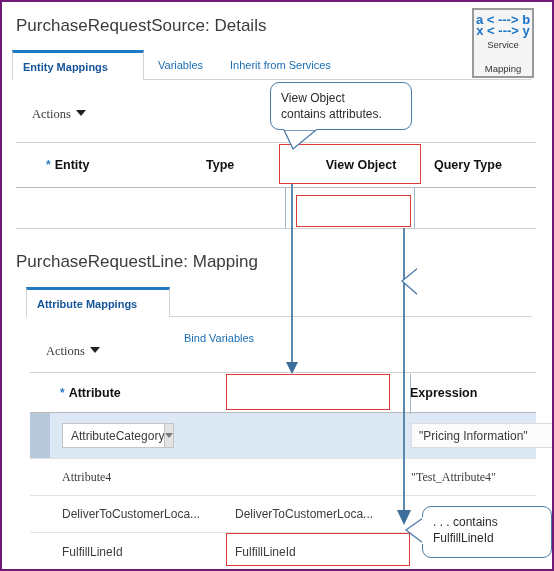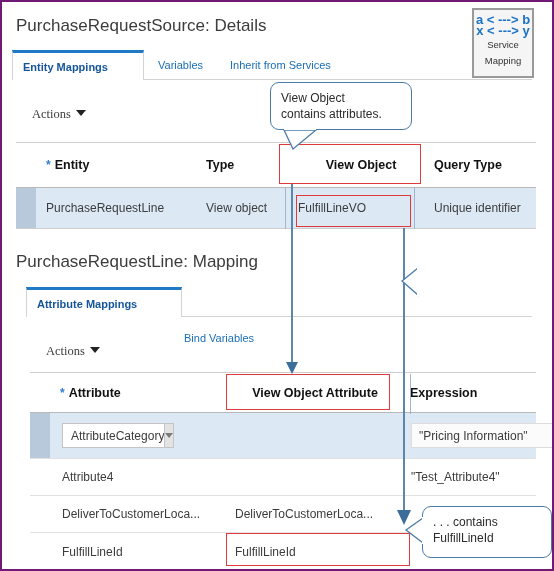--- a/index.html
+++ b/index.html
@@ -252,21 +252,21 @@
 <body>
 
 <div id="screen">
 
   <div class="page-title" style="left:14px; top:14px;">PurchaseRequestSource: Details</div>
 
   <div class="sm-badge">
     <div class="sm-line">a &lt; ---&gt; b</div>
     <div class="sm-line">x &lt; ---&gt; y</div>
     <div class="sm-label">Service</div>
-    <div class="sm-label" style="margin-top:4px;">Mapping</div>
+    <div class="sm-label" style="margin-top:12px;">Mapping</div>
   </div>
 
   <div class="tabstrip" style="left:10px; top:48px; width:520px;">
     <div class="tab-underline" style="left:0; top:29px; width:520px;"></div>
     <div class="tab active" style="left:0px; width:132px;">Entity Mappings</div>
     <div class="tab" style="left:136px;">Variables</div>
     <div class="tab" style="left:208px;">Inherit from Services</div>
   </div>
 
   <div class="actions" style="left:30px; top:105px;">
@@ -278,72 +278,64 @@
     <div class="tbl-row hdr-row" style="height:45px;">
       <div class="cell hdr" style="left:30px; width:145px;">
         <span class="req-star">*</span>
         <span>Entity</span>
       </div>
       <div class="cell hdr" style="left:190px; width:80px;">Type</div>
       <div class="cell hdr" style="left:275px; width:140px; justify-content:center;">View Object</div>
       <div class="cell hdr" style="left:418px; width:110px;">Query Type</div>
     </div>
 
-    <div class="tbl-row row-sel" style="height:40px;">
-      <div class="rowmarker"></div>
-      <div class="cell" style="left:30px; width:150px;">PurchaseRequestLine</div>
-      <div class="cell" style="left:190px; width:82px;">View object</div>
-      <div class="cell" style="left:282px; width:130px;">FulfillLineVO</div>
-      <div class="cell" style="left:418px; width:110px;">Unique identifier</div>
-    </div>
   </div>
 
   <div class="colsep" style="left:283px; top:185px; height:42px;"></div>
   <div class="colsep" style="left:412px; top:185px; height:42px;"></div>
 
   <div class="redbox" style="left:277px; top:142px; width:142px; height:40px;"></div>
 
   <div class="redbox" style="left:294px; top:193px; width:115px; height:32px;"></div>
 
   <div class="page-title" style="left:14px; top:250px;">PurchaseRequestLine: Mapping</div>
 
   <div class="tabstrip" style="left:24px; top:285px; width:506px;">
     <div class="tab-underline" style="left:0; top:29px; width:506px;"></div>
-    <div class="tab active" style="left:0px; width:156px;">Attribute Mappings</div>
+    <div class="tab active" style="left:0px; width:144px;">Attribute Mappings</div>
     <div class="tab" style="left:148px;margin-top:36px;">Bind Variables</div>
   </div>
 
   <div class="actions" style="left:44px; top:342px;">
     <span>Actions</span><span class="caret"></span>
   </div>
 
   <div class="tbl" style="left:28px; top:370px; width:506px; height:197px;">
 
     <div class="tbl-row hdr-row" style="height:40px;">
       <div class="cell hdr" style="left:30px; width:170px;">
         <span class="req-star">*</span>
         <span>Attribute</span>
       </div>
-      <div class="cell hdr" style="left:200px; width:170px; justify-content:center;">View Object Attribute</div>
       <div class="cell hdr" style="left:380px; width:120px;">Expression</div>
     </div>
 
     <div class="tbl-row row-sel" style="height:45px;">
       <div class="rowmarker"></div>
       <div class="dd" style="left:32px; top:10px; width:112px;">
         <div class="dd-text">AttributeCategory</div>
         <div class="dd-btn">
           <span class="dd-chev"></span>
         </div>
       </div>
       <div class="cell" style="left:205px; width:165px;"></div>
       <div class="expr-field" style="left:381px; top:10px; width:148px;">"Pricing Information"</div>
     </div>
 
-    <div class="tbl-row row-plain" style="height:37px;">
+    <div class="tbl-row row-plain" style="height:37px;font-family:Liberation Serif, serif;">
       <div class="cell" style="left:32px; width:170px;">Attribute4</div>
       <div class="cell" style="left:205px; width:165px;"></div>
       <div class="cell" style="left:381px; width:150px;">"Test_Attribute4"</div>
     </div>
 
     <div class="tbl-row row-plain" style="height:37px;">
       <div class="cell" style="left:32px; width:170px;">DeliverToCustomerLoca...</div>
       <div class="cell" style="left:205px; width:170px;">DeliverToCustomerLoca...</div>
       <div class="cell" style="left:381px; width:150px;"></div>
     </div>

